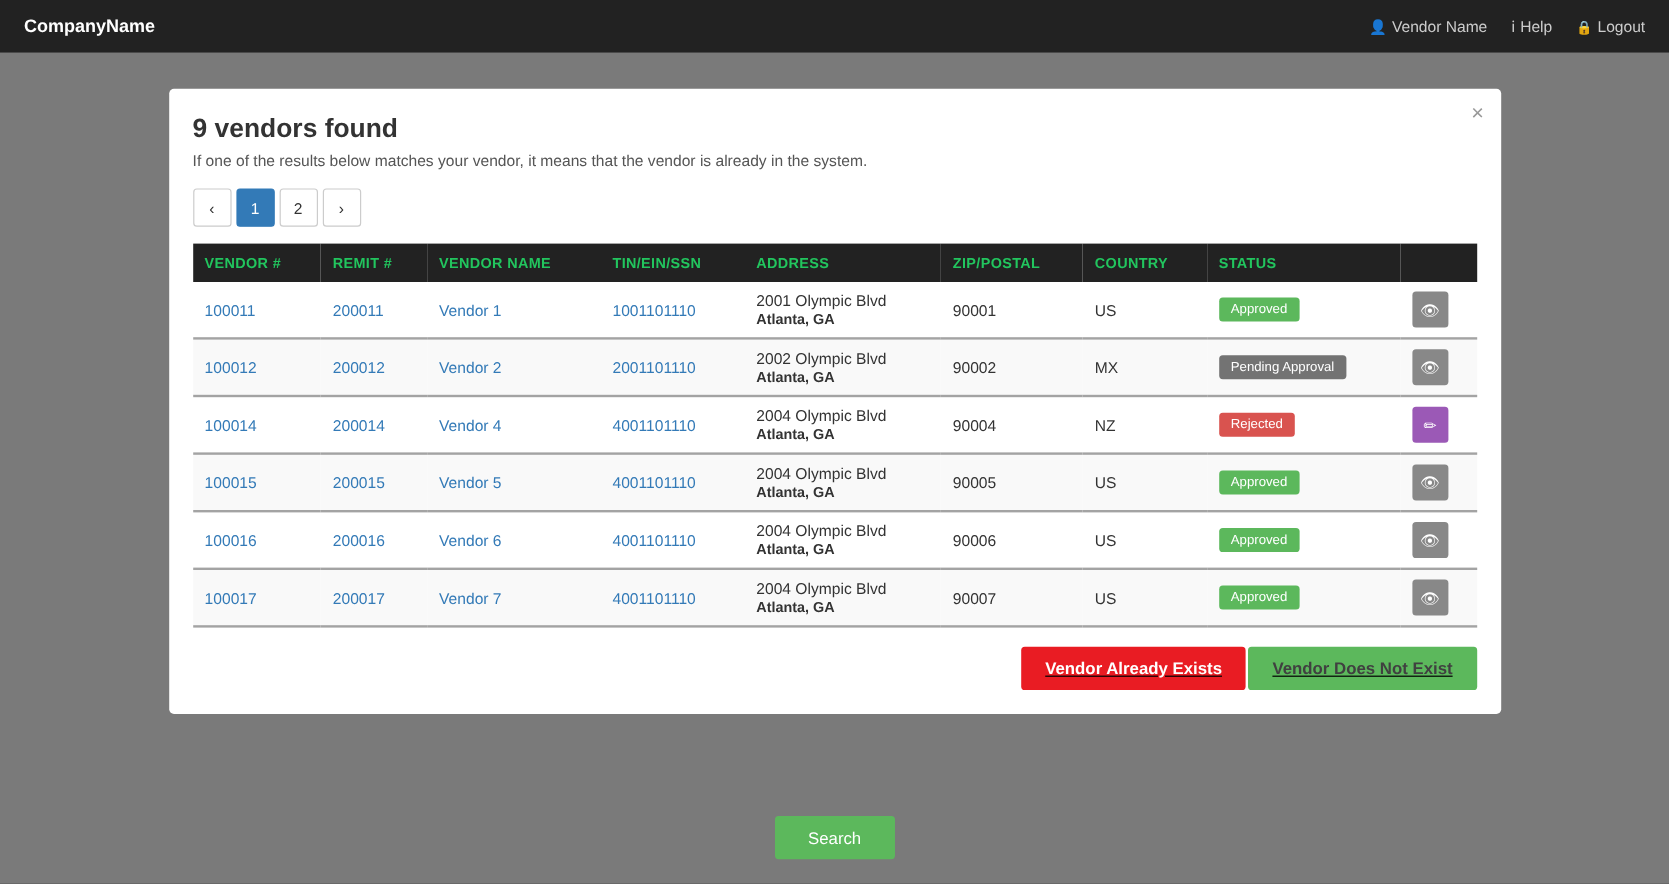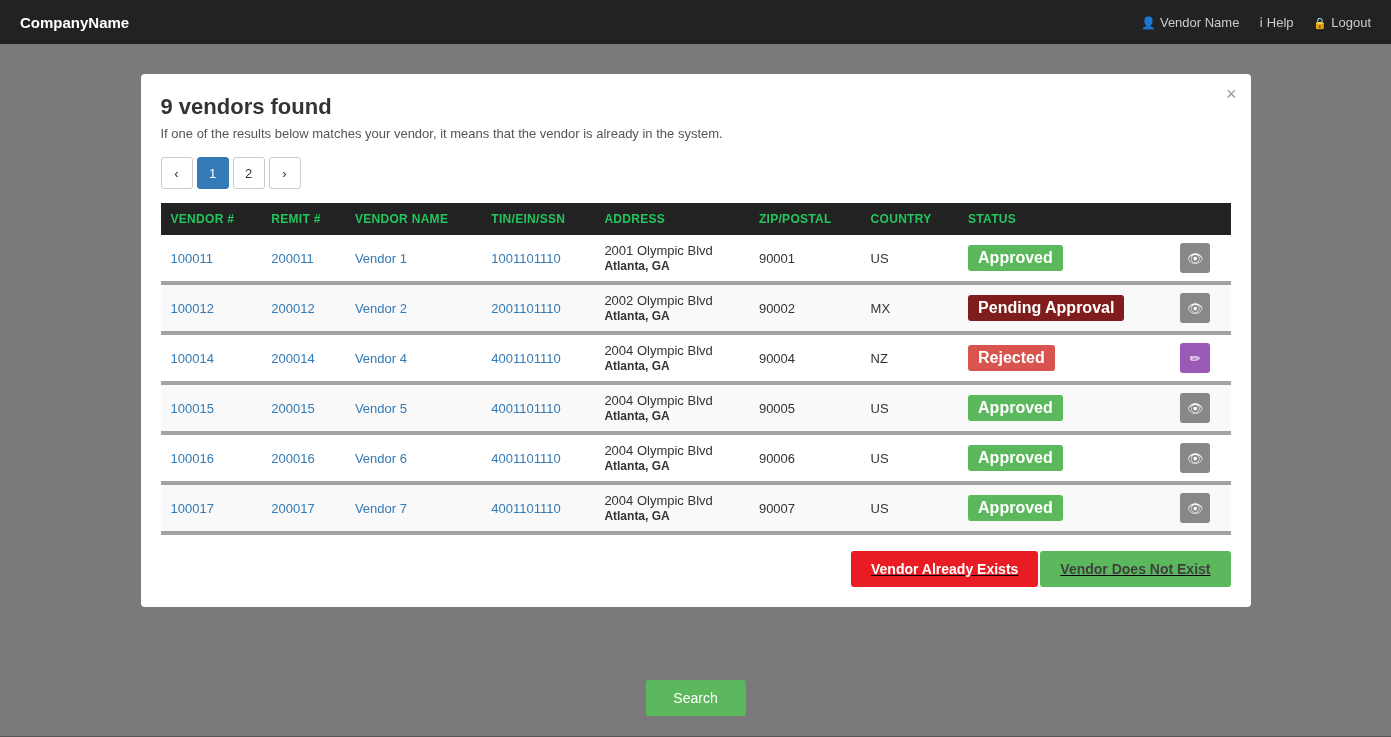--- a/index.html
+++ b/index.html
@@ -122,21 +122,21 @@
       color: #22c55e;
     }
     .vendor-table thead th {
       padding: 9px 10px;
       text-align: left;
       font-size: 12px;
       font-weight: bold;
       letter-spacing: 0.3px;
     }
     .vendor-table tbody tr {
-      border-bottom: 4px solid #a3a3a3;
+      border-bottom: 2px solid #a3a3a3;
     }
     .vendor-table tbody tr:nth-child(even) {
       background: #f9f9f9;
     }
     .vendor-table tbody td {
       padding: 8px 10px;
       vertical-align: middle;
       font-size: 13px;
       color: #333;
     }
@@ -147,26 +147,26 @@
     .addr-line2 {
       font-weight: bold;
       font-size: 12px;
     }
 
     
     .badge {
       display: inline-block;
       padding: 4px 10px;
       border-radius: 3px;
-      font-size: 16px;
-      font-weight: bold;
+      font-size: 11px;
+      font-weight: normal;
       color: #fff;
     }
     .badge-approved { background: #5cb85c; }
-    .badge-pending { background: #7f1d1d; }
+    .badge-pending { background: #737373; }
     .badge-draft { background: #f0ad4e; }
     .badge-rejected { background: #d9534f; }
 
     
     .action-btn {
       width: 30px;
       height: 30px;
       border: none;
       border-radius: 3px;
       cursor: pointer;

